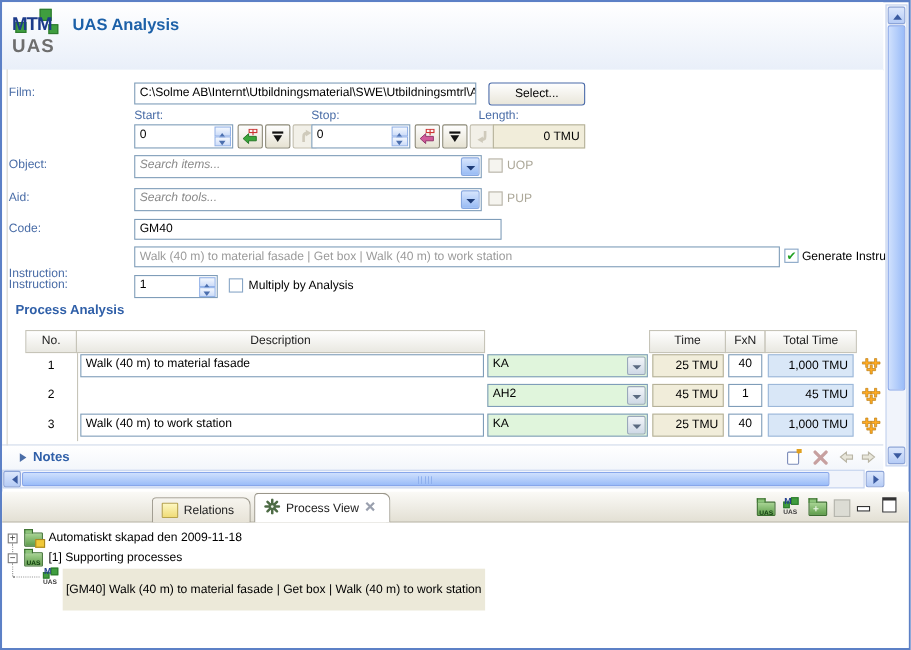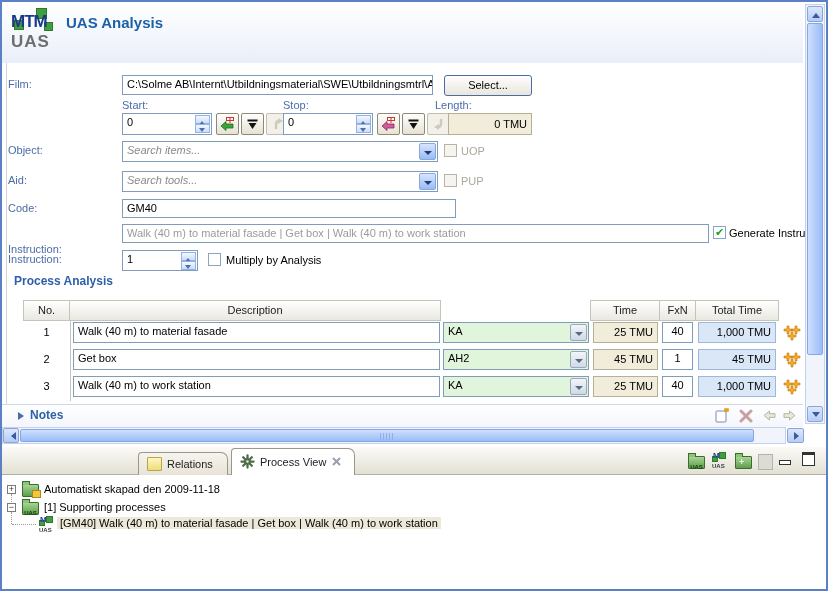--- a/index.html
+++ b/index.html
@@ -85,21 +85,21 @@
   .mtmuas .mm{position:absolute;left:2px;top:-1px;font-size:8px;font-weight:bold;color:#223f8f;}
   .mtmuas .uu{position:absolute;left:1px;bottom:-1px;font-size:6px;font-weight:bold;color:#3a3a3a;line-height:6px;}
   .grayicon{width:13px;height:14px;background:#dcdcd4;border:1px solid #b4b4ac;margin-top:1px;}
   .wbtn{position:absolute;top:5px;width:18px;height:15px;display:flex;align-items:flex-end;justify-content:center;}
   .expander{position:absolute;width:9px;height:9px;background:#fff;border:1px solid #7a7a7a;box-sizing:border-box;
       font-size:9px;line-height:6px;text-align:center;color:#333;}
   .expander::before{content:attr(data-glyph);}
   .dot{position:absolute;border-left:1px dotted #9a9a9a;}
   .doth{position:absolute;border-top:1px dotted #9a9a9a;}
   .trow{position:absolute;white-space:nowrap;color:#000;}
-  .tsel{background:#ece9d9;padding:0 3px;}
+  .tsel{background:#ece9d9;padding:13px 3px;}
 </style>
 </head>
 <body>
 
 <div id="app">
 
   <div class="header">
     <div class="logo">
       <div class="sq" style="left:26px;top:2px;width:9px;height:9px;"></div>
       <div class="sq" style="left:4px;top:14px;width:8px;height:8px;"></div>
@@ -227,21 +227,20 @@
       <svg width="18" height="16" viewBox="0 0 18 16">
         <g fill="#ffaa22" stroke="#b87a10" stroke-width="0.6">
           <path d="M4,1h2v3h3v2h-3v3h-2v-3h-3v-2h3z"></path>
           <path d="M12,1h2v3h3v2h-3v3h-2v-3h-3v-2h3z"></path>
           <path d="M8,7h2v3h3v2h-3v3h-2v-3h-3v-2h3z"></path>
         </g>
       </svg>
     </div>
 
     <div class="num" style="left:21px;top:286px;">2</div>
-    <div class="fld" style="left:71px;top:286px;width:367px;height:21px;">Get box</div>
     <div class="fld" style="left:441px;top:286px;width:146px;height:21px;background:#e0f5dc;">
       <span>AH2</span>
       <span class="combo-arrow gray2"></span>
     </div>
     <div class="fld ro" style="left:591px;top:286px;width:65px;height:21px;padding-top:3px;">45 TMU</div>
     <div class="fld" style="left:660px;top:286px;width:31px;height:21px;text-align:center;">1</div>
     <div class="fld roblue" style="left:696px;top:286px;width:78px;height:21px;padding-top:3px;">45 TMU</div>
     <div class="abs" style="left:781px;top:289px;">
       <svg width="18" height="16" viewBox="0 0 18 16">
         <g fill="#ffaa22" stroke="#b87a10" stroke-width="0.6">

